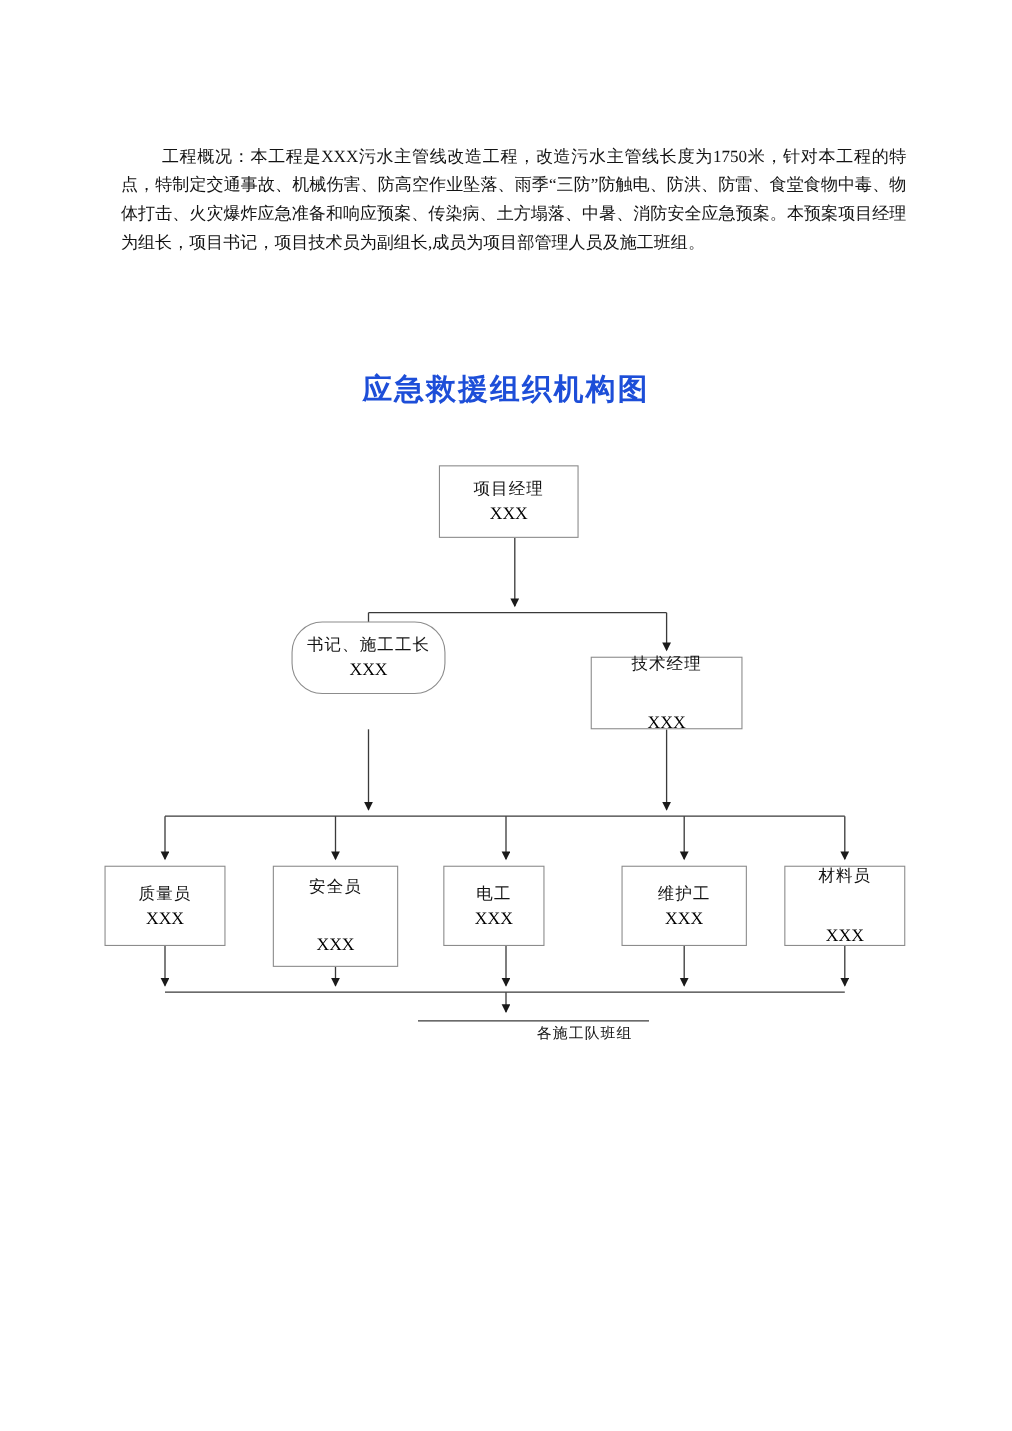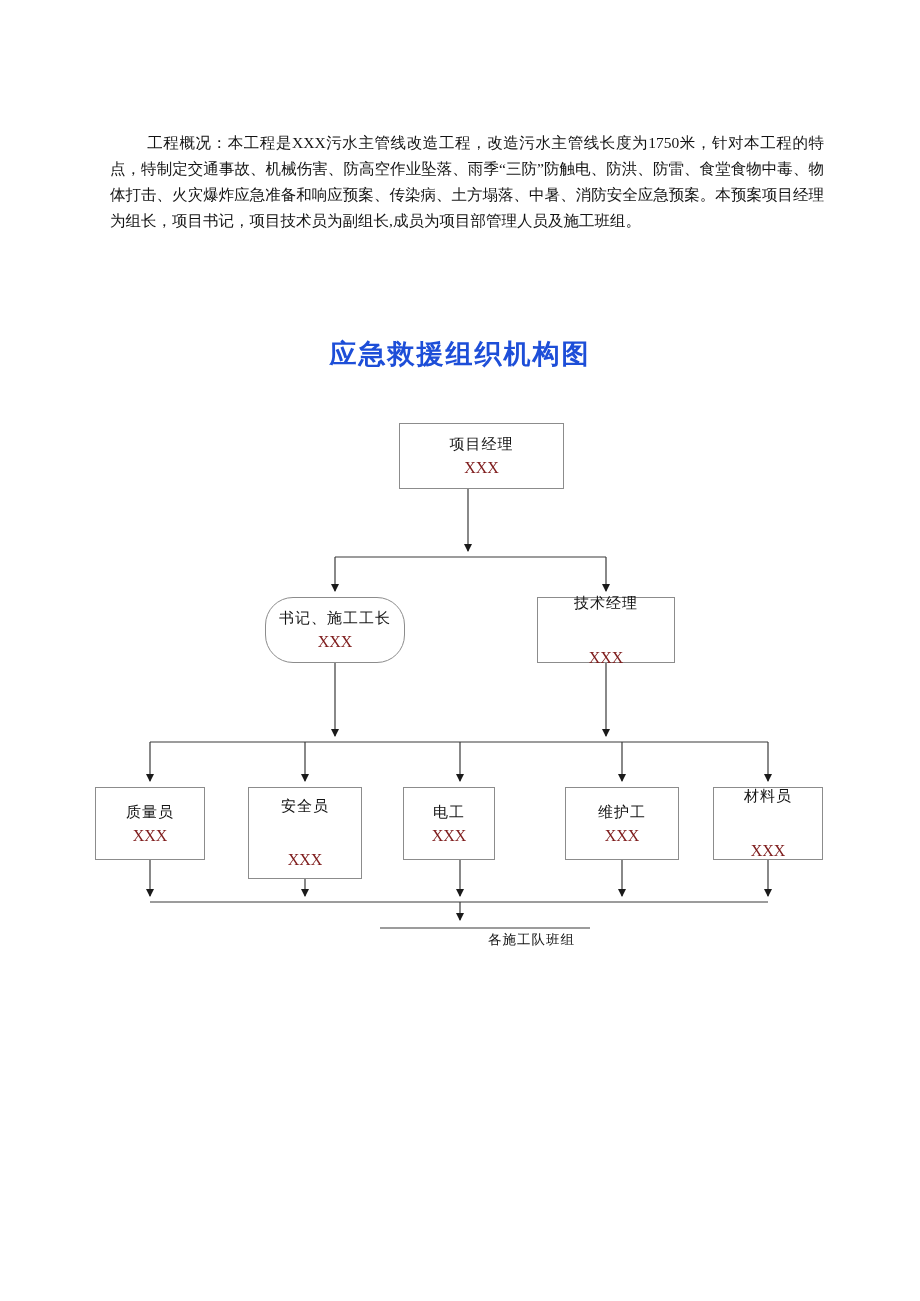--- a/index.html
+++ b/index.html
@@ -54,21 +54,21 @@
     justify-content: center;
     gap: 5px;
   }
   .node-title {
     font-size: 15px;
     letter-spacing: 1px;
     color: #131313;
   }
   .node-name {
     font-size: 16px;
-    color: #7f1d1d;
+    color: #000000;
     text-align: right;
   }
   .bottom-label {
     position: absolute;
     z-index: 2;
     top: 931px;
     left: 355px;
     width: 220px;
     text-align: right;
     font-size: 13.5px;
@@ -113,26 +113,26 @@
       <line x1="460" y1="860" x2="460" y2="896" marker-end="url(#arrowhead)"></line>
       <line x1="622" y1="860" x2="622" y2="896" marker-end="url(#arrowhead)"></line>
       <line x1="768" y1="860" x2="768" y2="896" marker-end="url(#arrowhead)"></line>
       <line x1="150" y1="902" x2="768" y2="902"></line>
 
       <line x1="460" y1="902" x2="460" y2="920" marker-end="url(#arrowhead)"></line>
       <line x1="380" y1="928" x2="590" y2="928"></line>
     </g>
   </svg>
 
-  <div class="node" style="left:399px; top:423px; width:165px; height:66px;">
+  <div class="node" style="left:399px; top:423px; width:127px; height:66px;">
     <div class="node-title">项目经理</div>
     <div class="node-name">XXX</div>
   </div>
 
-  <div class="node" style="left:265px; top:597px; width:140px; height:66px;border-radius:28px;">
+  <div class="node" style="left:265px; top:565px; width:140px; height:66px;border-radius:28px;">
     <div class="node-title">书记、施工工长</div>
     <div class="node-name">XXX</div>
   </div>
   <div class="node" style="left:537px; top:597px; width:138px; height:66px;gap:36px;">
     <div class="node-title">技术经理</div>
     <div class="node-name">XXX</div>
   </div>
 
   <div class="node" style="left:95px; top:787px; width:110px; height:73px;">
     <div class="node-title">质量员</div>

